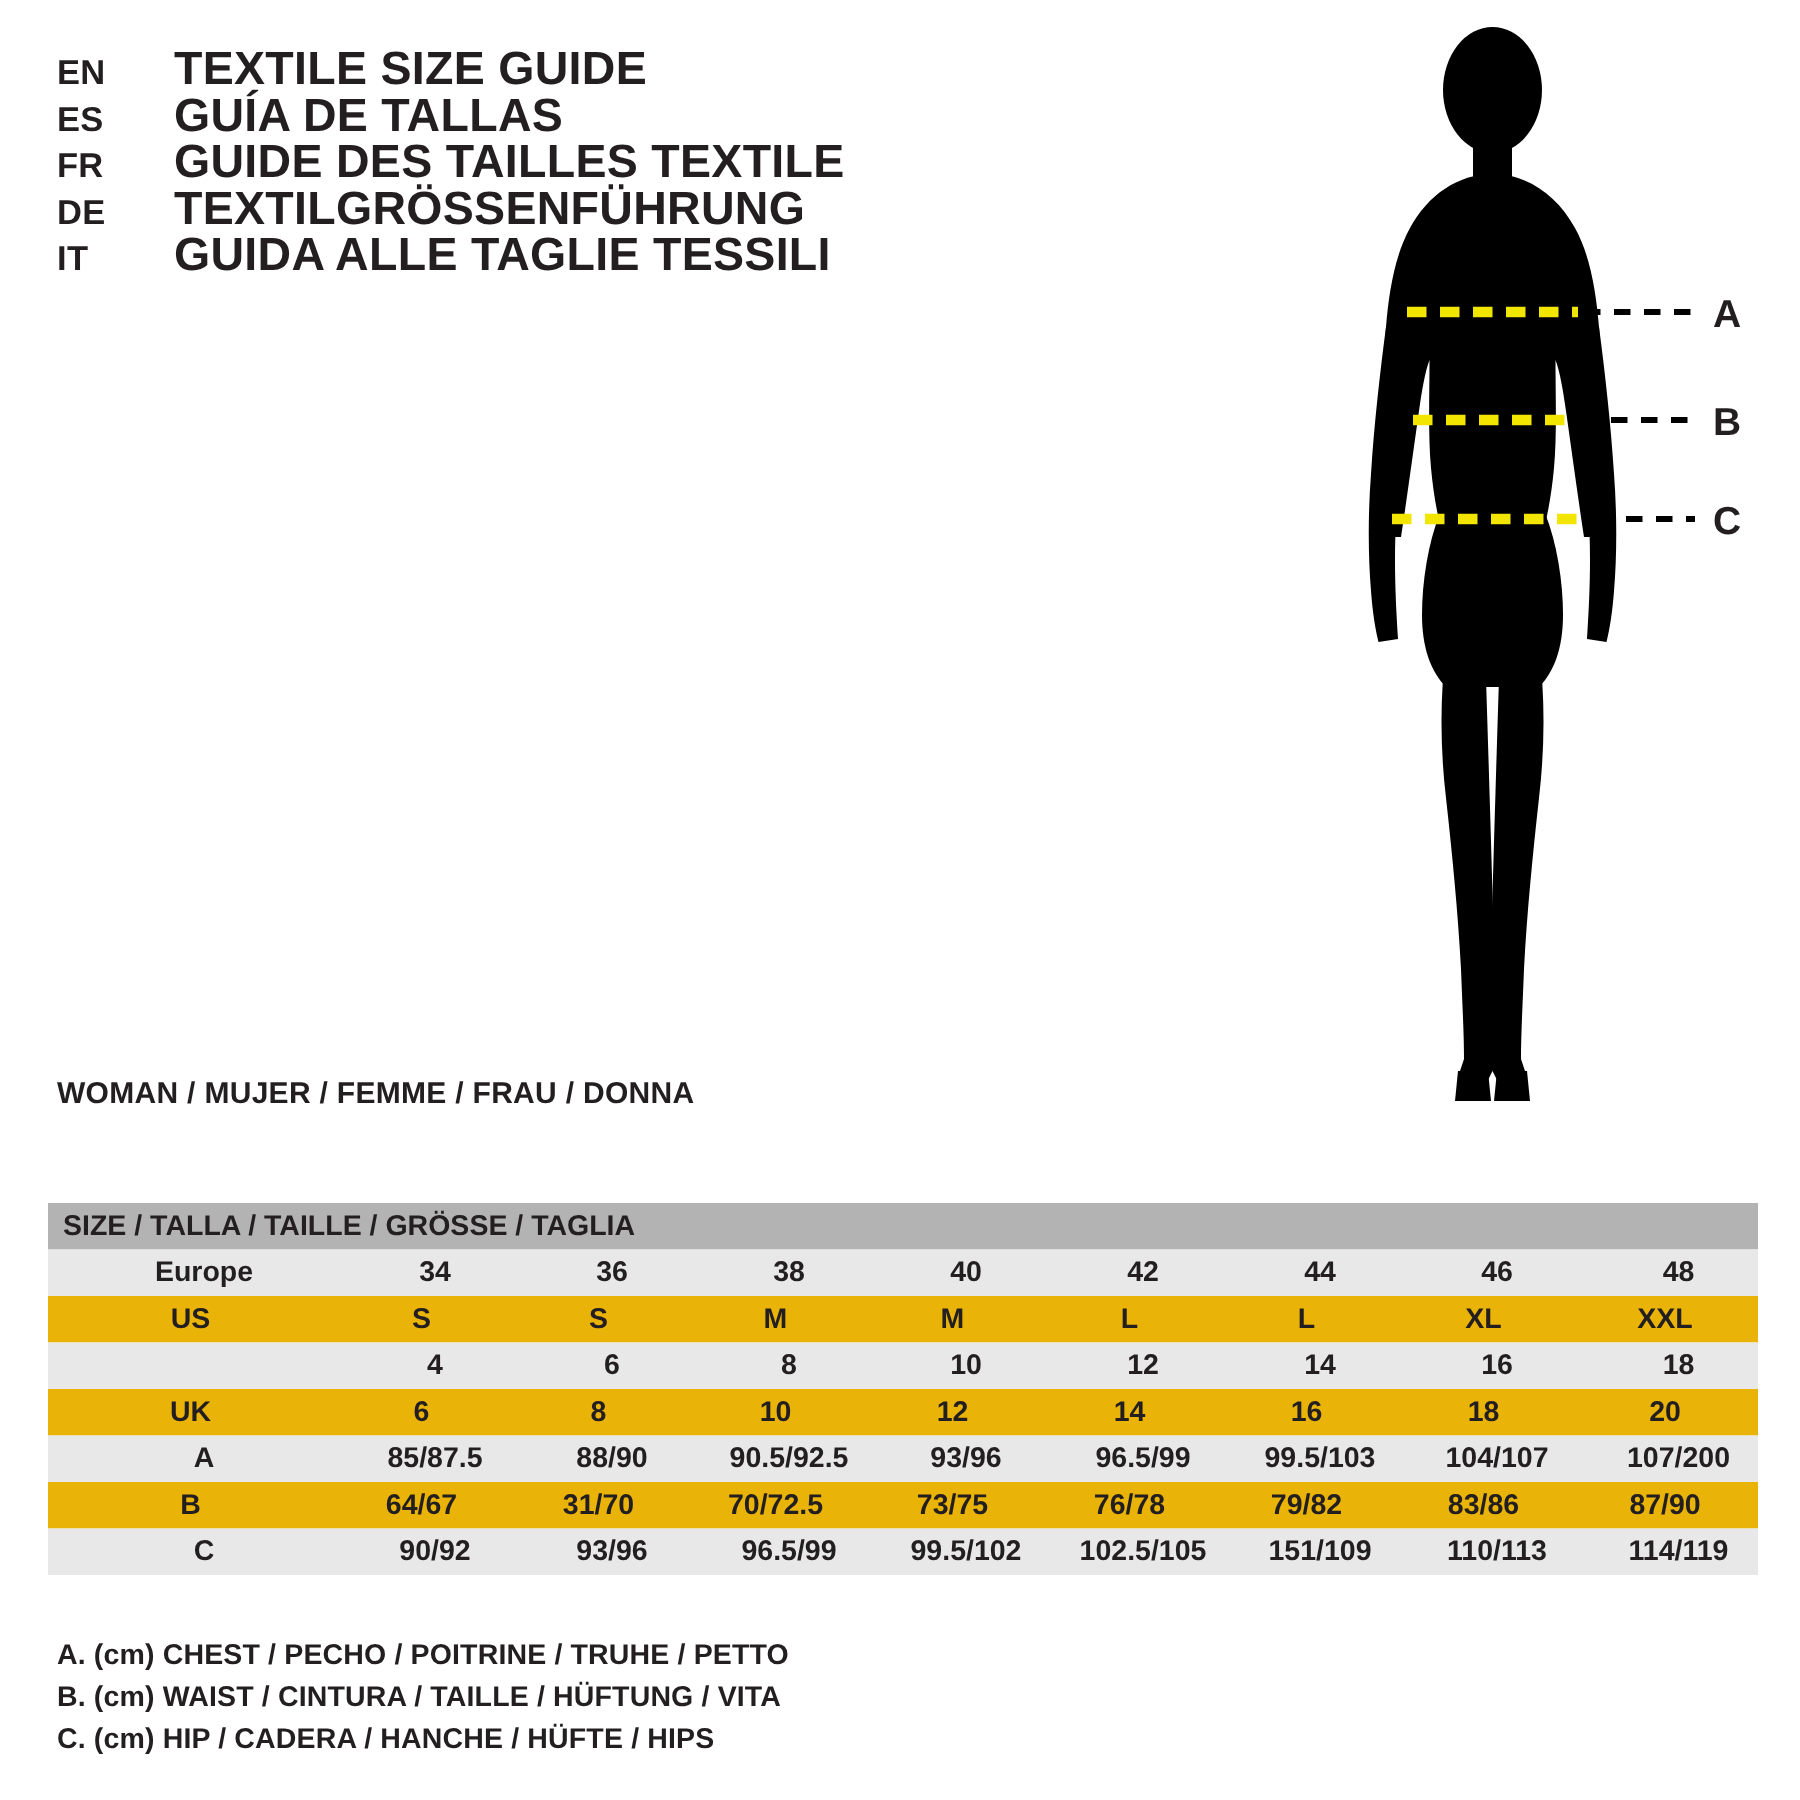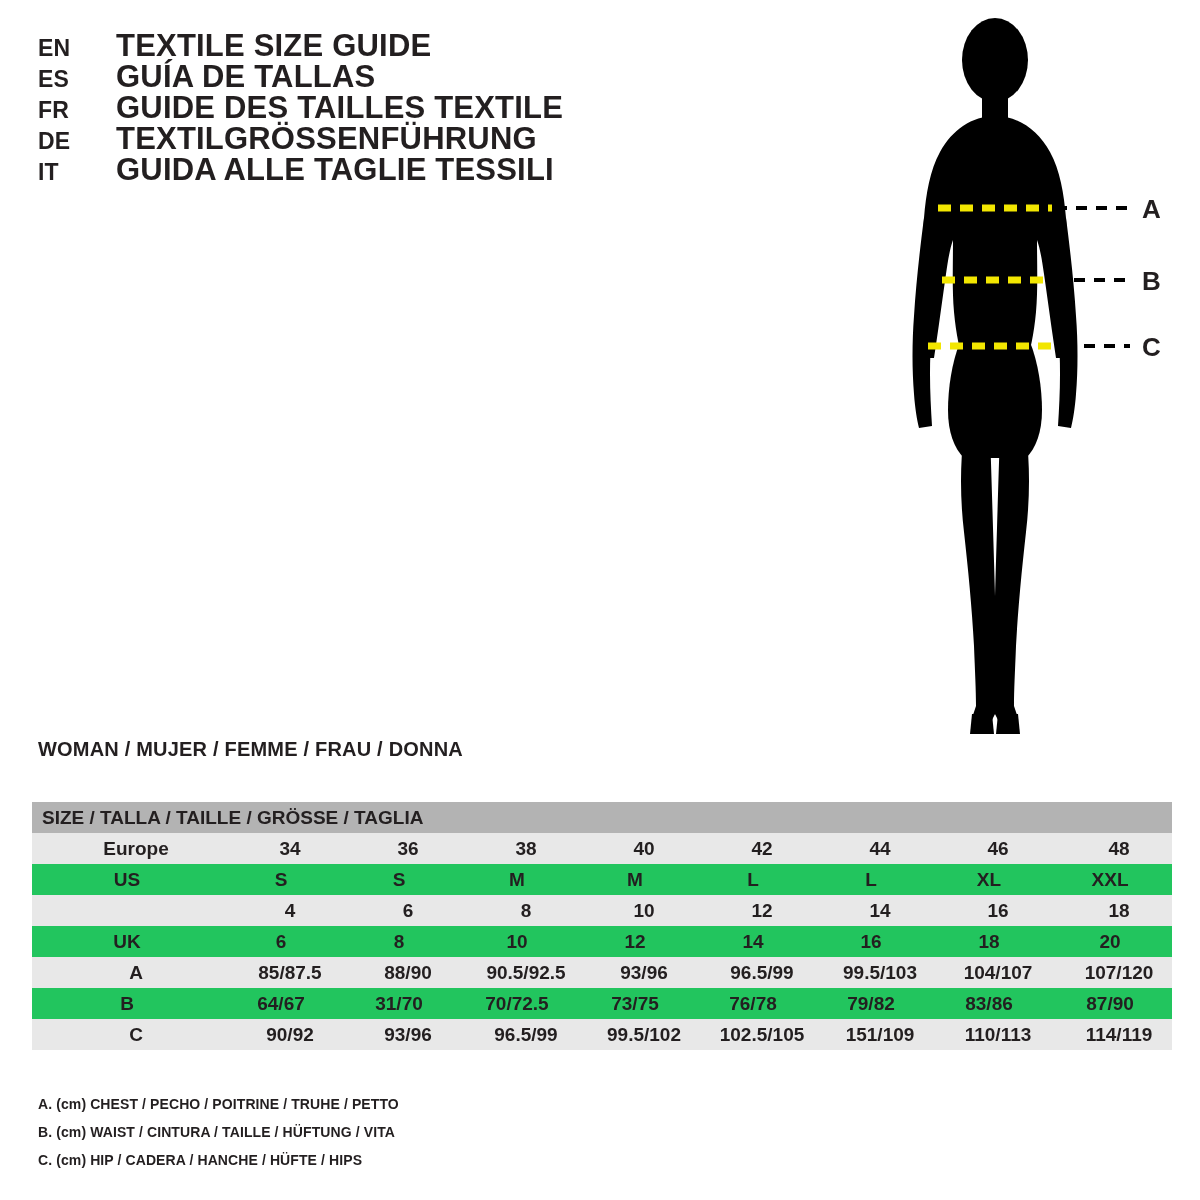--- a/index.html
+++ b/index.html
@@ -44,21 +44,21 @@
   #figure-wrap {
     position: absolute;
     left: 860px; top: 12px;
     width: 330px; height: 740px;
   }
   #figure-svg { display: block; }
 
   
   #section-label {
     position: absolute;
-    left: 38px; top: 738px;
+    left: 38px; top: 718px;
     font-size: 20px;
     font-weight: bold;
     letter-spacing: 0.2px;
   }
 
   
   #table-wrap {
     position: absolute;
     left: 32px; top: 786px;
     width: 1140px;
@@ -79,35 +79,35 @@
     vertical-align: middle;
     white-space: nowrap;
   }
   tr.header-row td {
     background: #b3b3b3;
     text-align: left;
     padding-left: 10px;
     font-size: 19px;
   }
   tr.band-dark td { background: #e8e8e8; padding-left: 18px; }
-  tr.band-light td { background: #22c55e; }
+  tr.band-light td { background: #eab308; }
   td.row-label {
     text-align: left;
     padding-left: 10px;
     width: 190px;
   }
 
   
   #legend {
     position: absolute;
     left: 38px; top: 1090px;
     width: 700px;
   }
   .legend-line {
-    font-size: 14px;
+    font-size: 19px;
     font-weight: bold;
     letter-spacing: 0.1px;
     line-height: 28px;
     white-space: nowrap;
   }
 </style>
 </head>
 <body>
 
 <div id="page">
@@ -305,21 +305,21 @@
 
         <tr class="band-dark">
           <td class="row-label">A</td>
           <td>85/87.5</td>
           <td>88/90</td>
           <td>90.5/92.5</td>
           <td>93/96</td>
           <td>96.5/99</td>
           <td>99.5/103</td>
           <td>104/107</td>
-          <td>107/120</td>
+          <td>107/200</td>
         </tr>
 
         <tr class="band-light">
           <td class="row-label">B</td>
           <td>64/67</td>
           <td>31/70</td>
           <td>70/72.5</td>
           <td>73/75</td>
           <td>76/78</td>
           <td>79/82</td>

